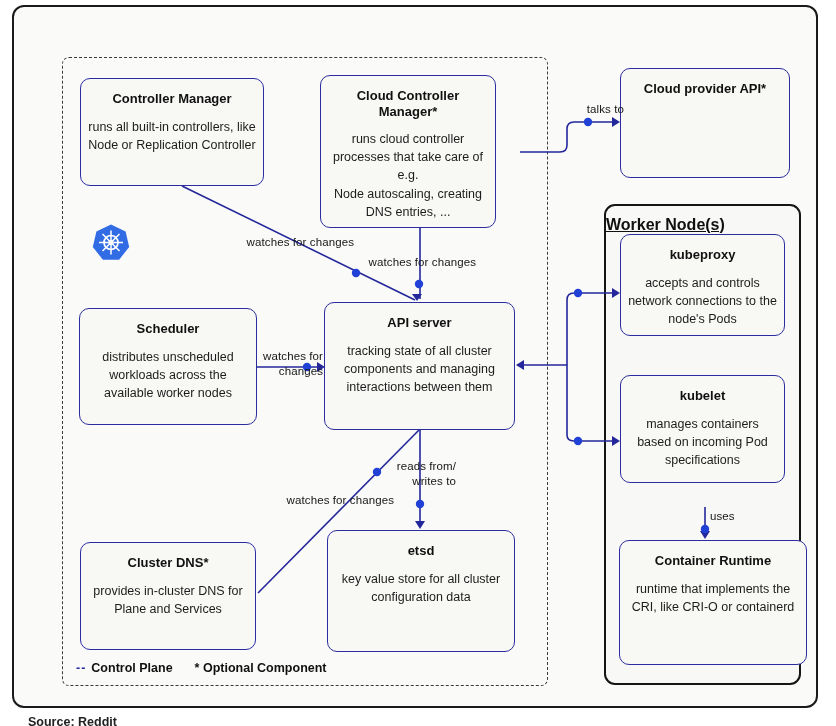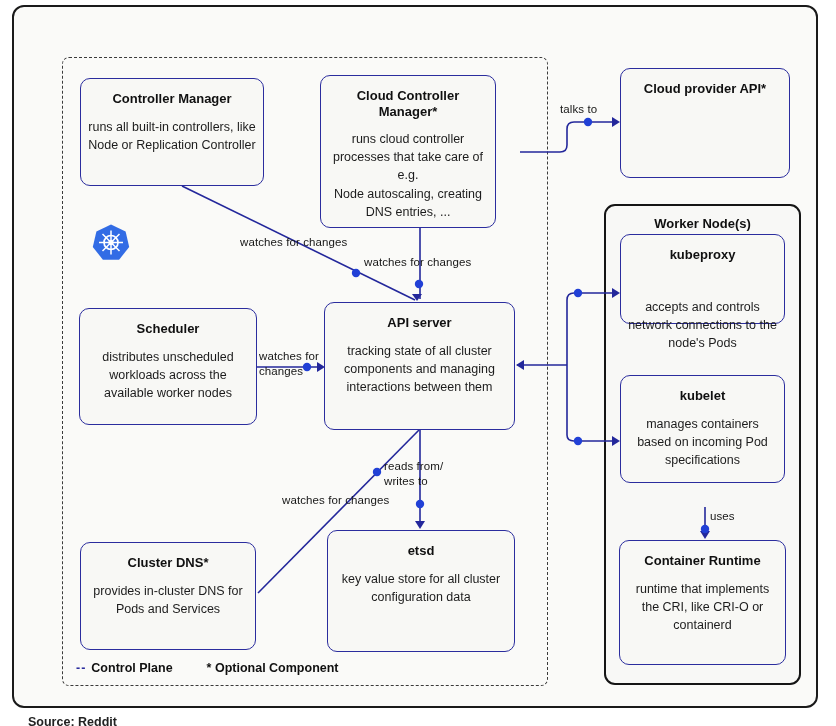--- a/index.html
+++ b/index.html
@@ -20,45 +20,45 @@
     position:absolute;left:62px;top:57px;width:486px;height:629px;
     border:1.5px dashed #3a3a3a;border-radius:7px;box-sizing:border-box;
   }
   
   .worker-panel{
     position:absolute;left:604px;top:204px;width:197px;height:481px;
     border:2px solid #151515;border-radius:11px;background:#f8f8f6;
     box-sizing:border-box;
   }
   .worker-title{
-    position:absolute;left:0;top:10px;width:100%;text-align:center;
-    font-weight:bold;font-size:13px;color:#101010;
+    position:absolute;left:0;top:10px;width:100%;
+    font-weight:bold;font-size:16px;color:#101010;text-decoration:underline;
   }
   
   .box{
     position:absolute;background:#f8f8f5;border:1.8px solid #2b2d9e;
     border-radius:10px;box-sizing:border-box;
     display:flex;flex-direction:column;align-items:center;
     text-align:center;padding:12px 7px 6px 7px;
   }
   .box-title{font-weight:bold;font-size:13px;color:#101010;line-height:1.2;}
   .box-body{font-size:12.5px;color:#1c1c1c;margin-top:11px;line-height:1.45;}
   .box-body2{font-size:12.5px;color:#1c1c1c;margin-top:0;line-height:1.45;}
   
   .lbl{
-    position:absolute;font-size:11.5px;color:#161616;text-align:left;
+    position:absolute;font-size:11.5px;color:#161616;text-align:right;
     line-height:1.3;letter-spacing:0.1px;
   }
   
   .legend{
     position:absolute;left:76px;top:661px;font-size:12.5px;font-weight:bold;
     color:#101010;
   }
   .legend .dash{color:#2b2d9e;letter-spacing:1px;margin-right:5px;font-weight:bold;}
-  .legend .opt{margin-left:34px;}
+  .legend .opt{margin-left:22px;}
   
   #wires{position:absolute;left:0;top:0;pointer-events:none;}
   
   .k8s-logo{position:absolute;left:92px;top:224px;width:38px;height:38px;}
   
   .source-caption{
     position:absolute;left:28px;top:715px;font-size:12.5px;font-weight:bold;
     color:#222222;
   }
 </style>
@@ -144,34 +144,34 @@
     <div class="box-body">tracking state of all cluster components and managing interactions between them</div>
   </div>
 
   <div class="box" style="left:327px;top:530px;width:188px;height:122px;">
     <div class="box-title">etsd</div>
     <div class="box-body">key value store for all cluster configuration data</div>
   </div>
 
   <div class="box" style="left:80px;top:542px;width:176px;height:108px;">
     <div class="box-title">Cluster DNS*</div>
-    <div class="box-body">provides in-cluster DNS for Pods and Services</div>
+    <div class="box-body">provides in-cluster DNS for Plane and Services</div>
   </div>
 
-  <div class="box" style="left:620px;top:234px;width:165px;height:90px;gap:24px;">
+  <div class="box" style="left:620px;top:234px;width:165px;height:102px;">
     <div class="box-title">kubeproxy</div>
     <div class="box-body">accepts and controls network connections to the node's Pods</div>
   </div>
 
   <div class="box" style="left:620px;top:375px;width:165px;height:108px;">
     <div class="box-title">kubelet</div>
     <div class="box-body">manages containers based on incoming Pod specifications</div>
   </div>
 
-  <div class="box" style="left:619px;top:540px;width:167px;height:125px;">
+  <div class="box" style="left:619px;top:540px;width:188px;height:125px;">
     <div class="box-title">Container Runtime</div>
     <div class="box-body">runtime that implements the CRI, like CRI-O or containerd</div>
   </div>
 
   <div class="lbl" style="left:560px;top:102px;width:64px;">talks to</div>
   <div class="lbl" style="left:240px;top:235px;width:114px;">watches for changes</div>
   <div class="lbl" style="left:364px;top:255px;width:112px;">watches for changes</div>
   <div class="lbl" style="left:259px;top:349px;width:64px;">watches for changes</div>
   <div class="lbl" style="left:384px;top:459px;width:72px;">reads from/ writes to</div>
   <div class="lbl" style="left:282px;top:493px;width:112px;">watches for changes</div>

